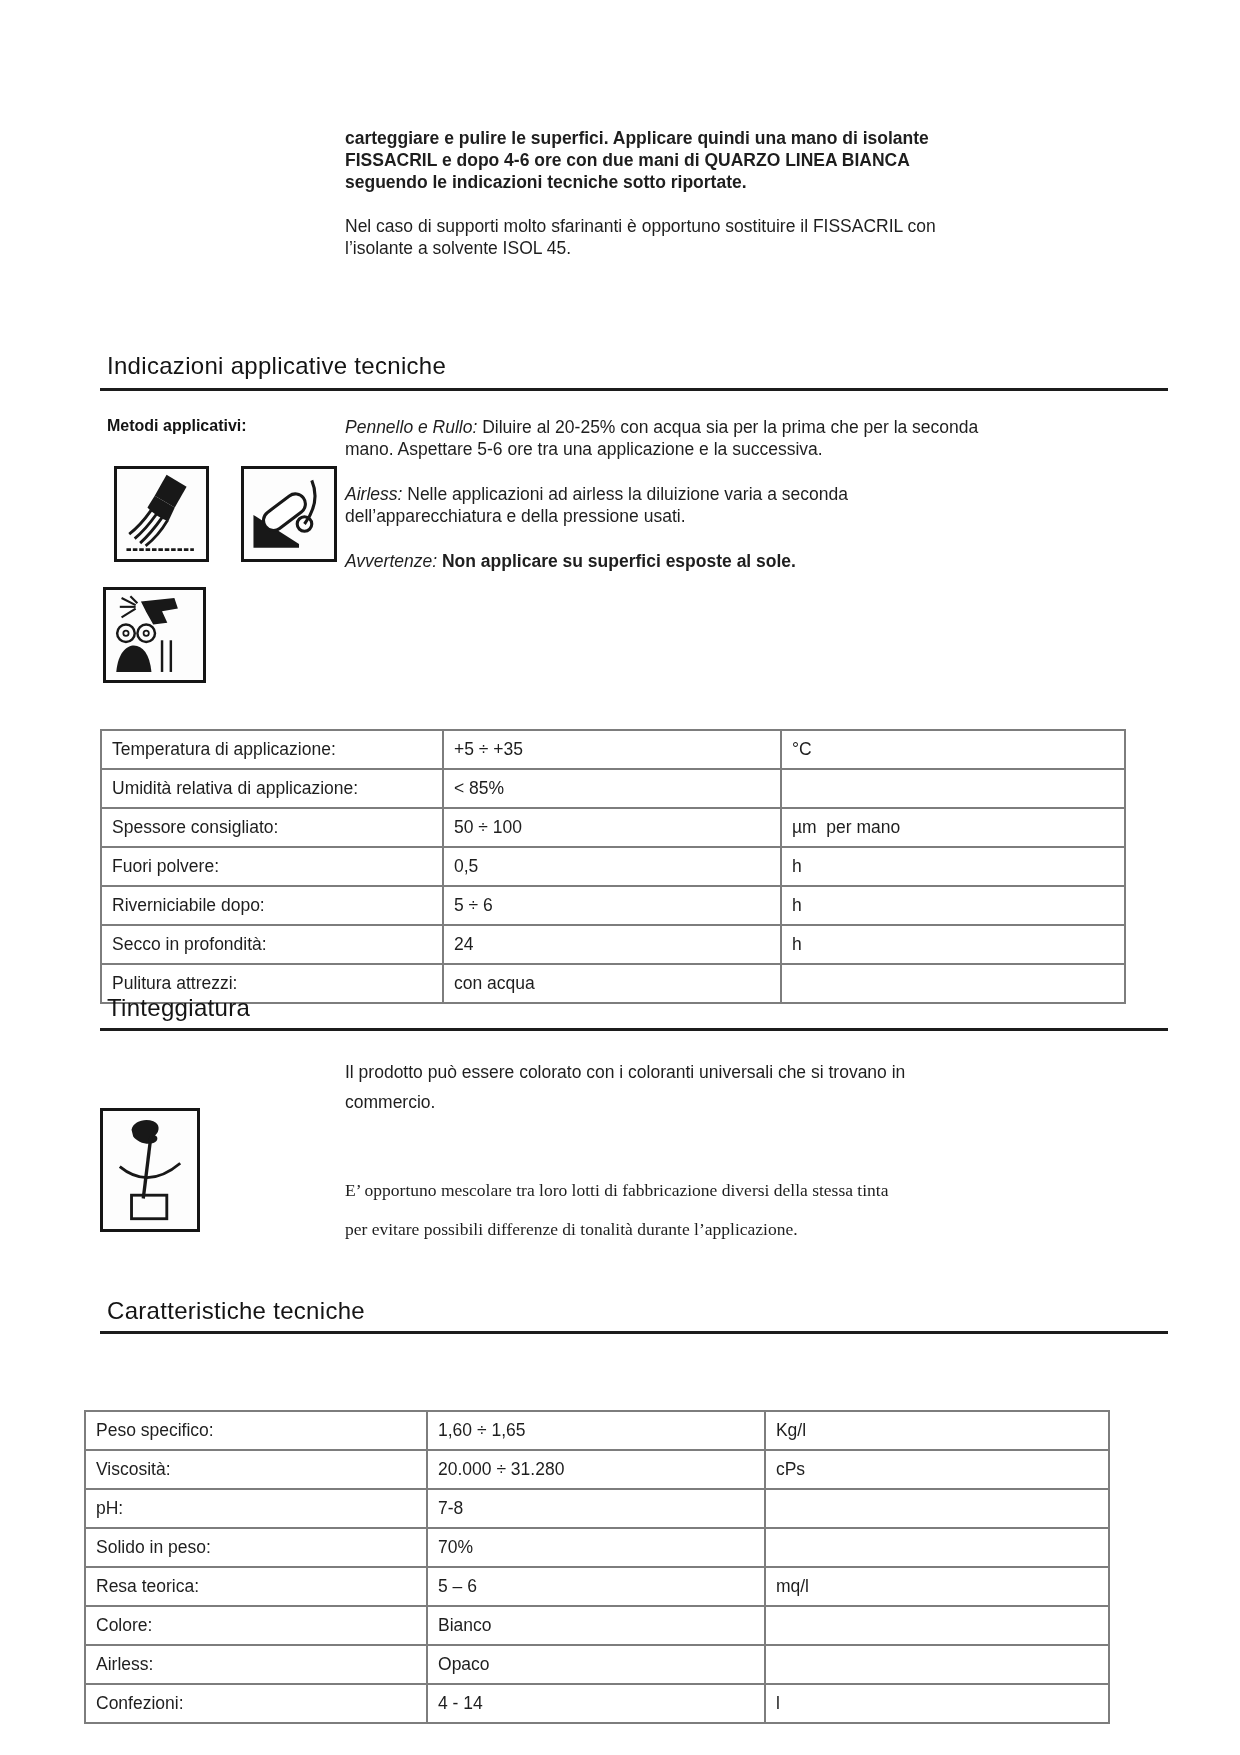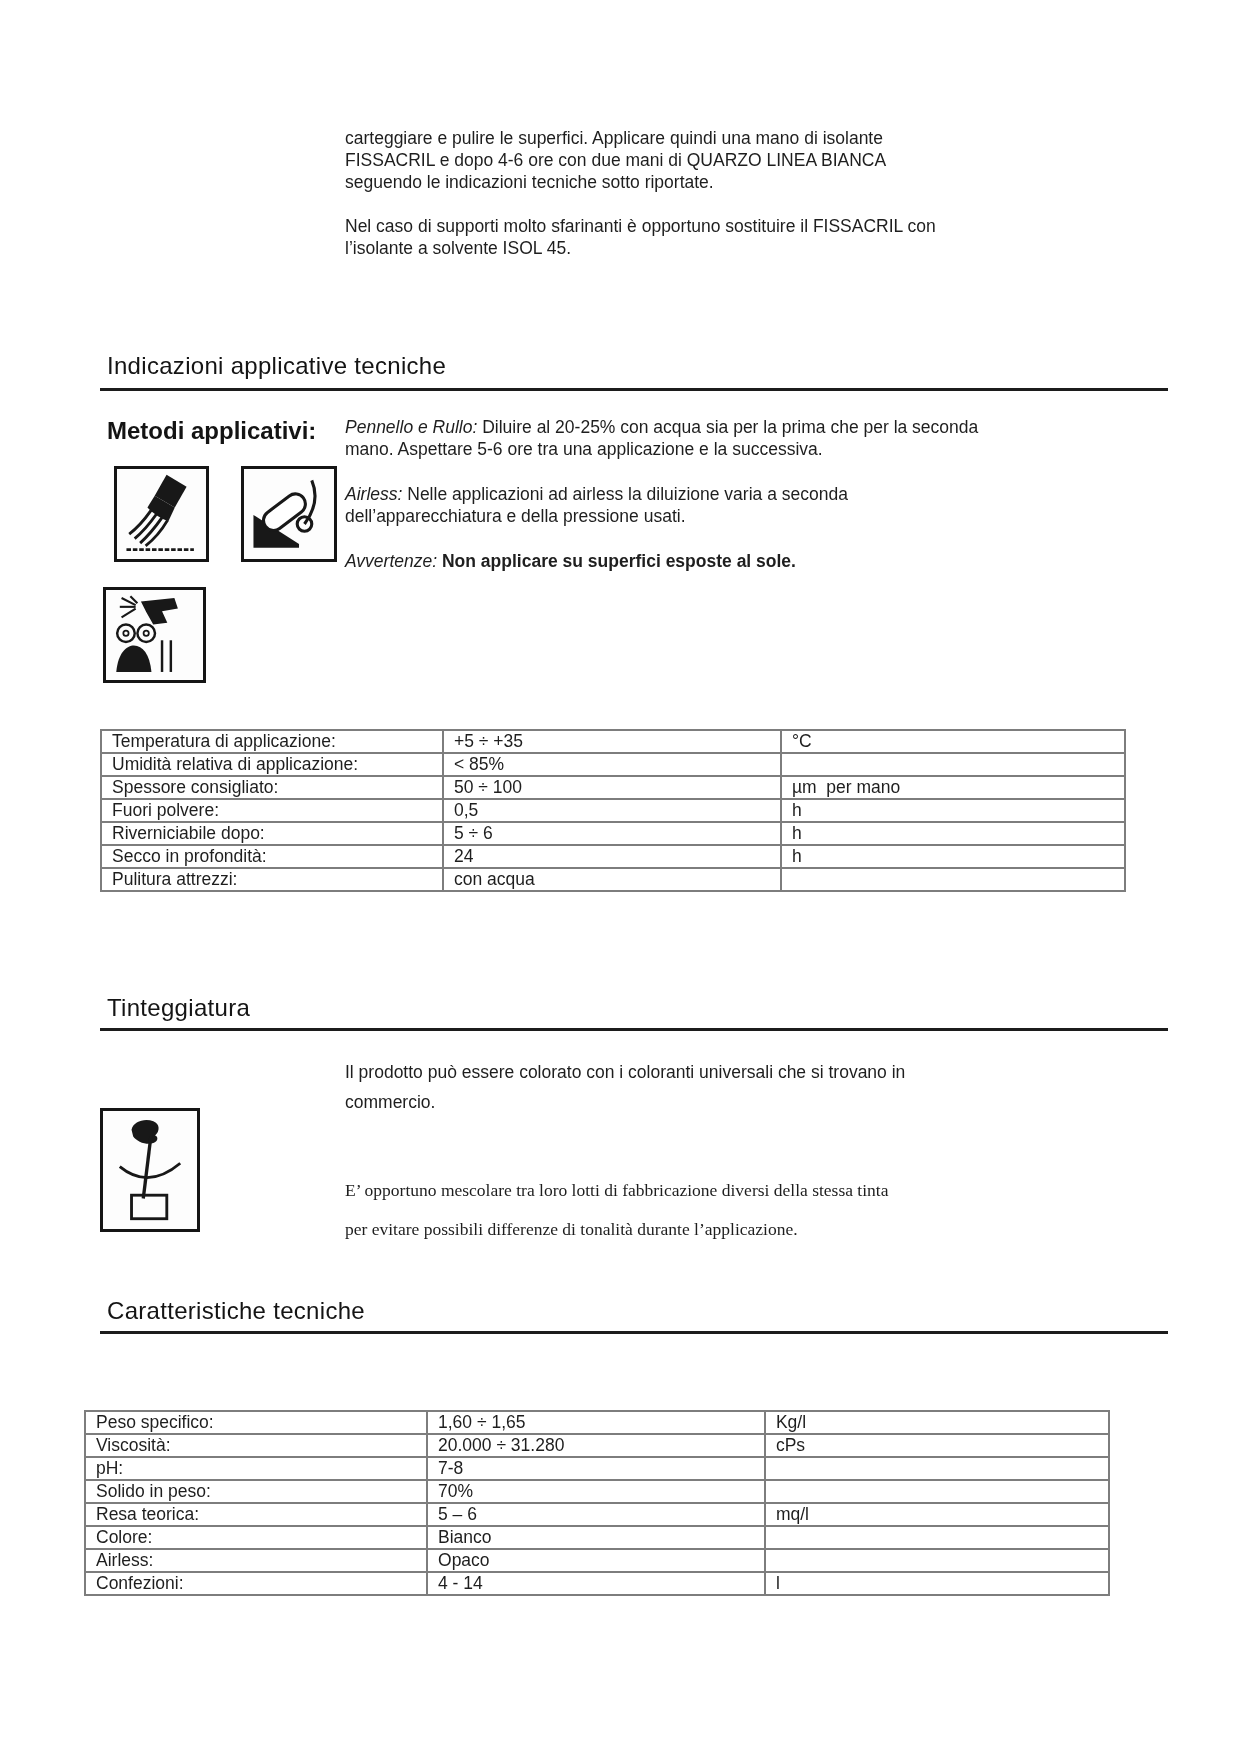--- a/index.html
+++ b/index.html
@@ -7,44 +7,44 @@
   body {
     width:1240px; height:1755px; position:relative;
     font-family:"Liberation Sans", sans-serif;
     color:#1e1e1e;
   }
   .abs { position:absolute; }
   .body-text { font-size:17.5px; line-height:22px; color:#1e1e1e; }
   .pre { white-space:pre-line; }
   .section-title { font-size:24px; font-weight:400; color:#141414; letter-spacing:.3px; }
   .rule { height:3px; background:#1c1c1c; }
-  .bold-label { font-size:24px; font-weight:700; color:#141414; }
+  .bold-label { font-size:16px; font-weight:700; color:#141414; }
   .mpara { margin-bottom:23px; }
   .lead-italic { font-style:italic; }
   .lead-bold-italic { font-style:italic; font-weight:400; }
   .warn-text { font-weight:700; }
   .ico-box {
     border:3px solid #151515; background:#fdfdfd;
     display:flex; align-items:center; justify-content:center;
   }
   table.tbl { border-collapse:collapse; width:100%; table-layout:fixed; background:#fff; }
   .tbl td {
     border:2px solid #7d7d7d;
     font-size:17.5px; color:#1e1e1e;
-    height:23px; padding:0 10px;
+    height:23px; padding:8px 10px;
     white-space:pre-wrap; overflow:hidden; vertical-align:middle;
   }
   svg { display:block; }
 </style>
 </head>
 <body>
 
 <div>
 
-  <div class="abs body-text pre" style="left:345px; top:127px; width:690px;">carteggiare e pulire le superfici. Applicare quindi una mano di isolante
+  <div class="abs body-text pre" style="left:345px; top:127px; width:690px;font-weight:bold;">carteggiare e pulire le superfici. Applicare quindi una mano di isolante
 FISSACRIL e dopo 4-6 ore con due mani di QUARZO LINEA BIANCA
 seguendo le indicazioni tecniche sotto riportate.</div>
   <div class="abs body-text pre" style="left:345px; top:215px; width:690px;">Nel caso di supporti molto sfarinanti è opportuno sostituire il FISSACRIL con
 l’isolante a solvente ISOL 45.</div>
 
   <div class="abs section-title" style="left:107px; top:352px;">Indicazioni applicative tecniche</div>
   <div class="abs rule" style="left:100px; top:388px; width:1068px;"></div>
 
   <div class="abs bold-label" style="left:107px; top:417px;">Metodi applicativi:</div>
 

